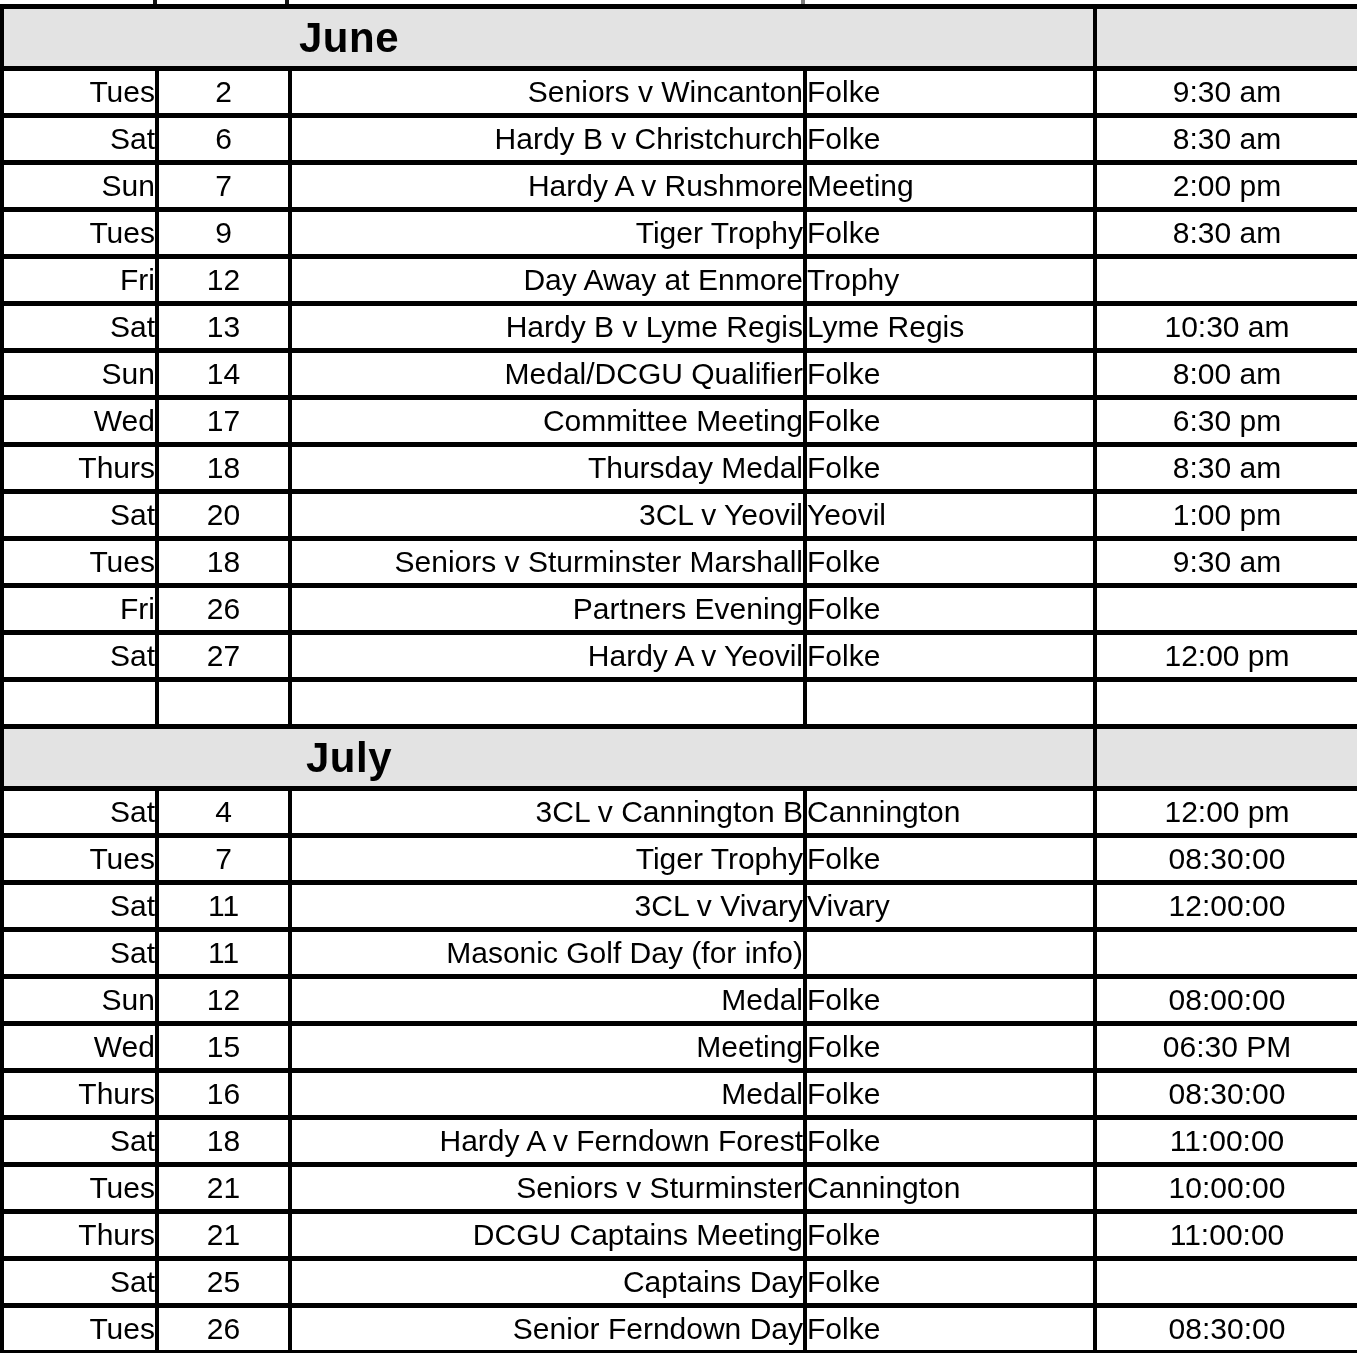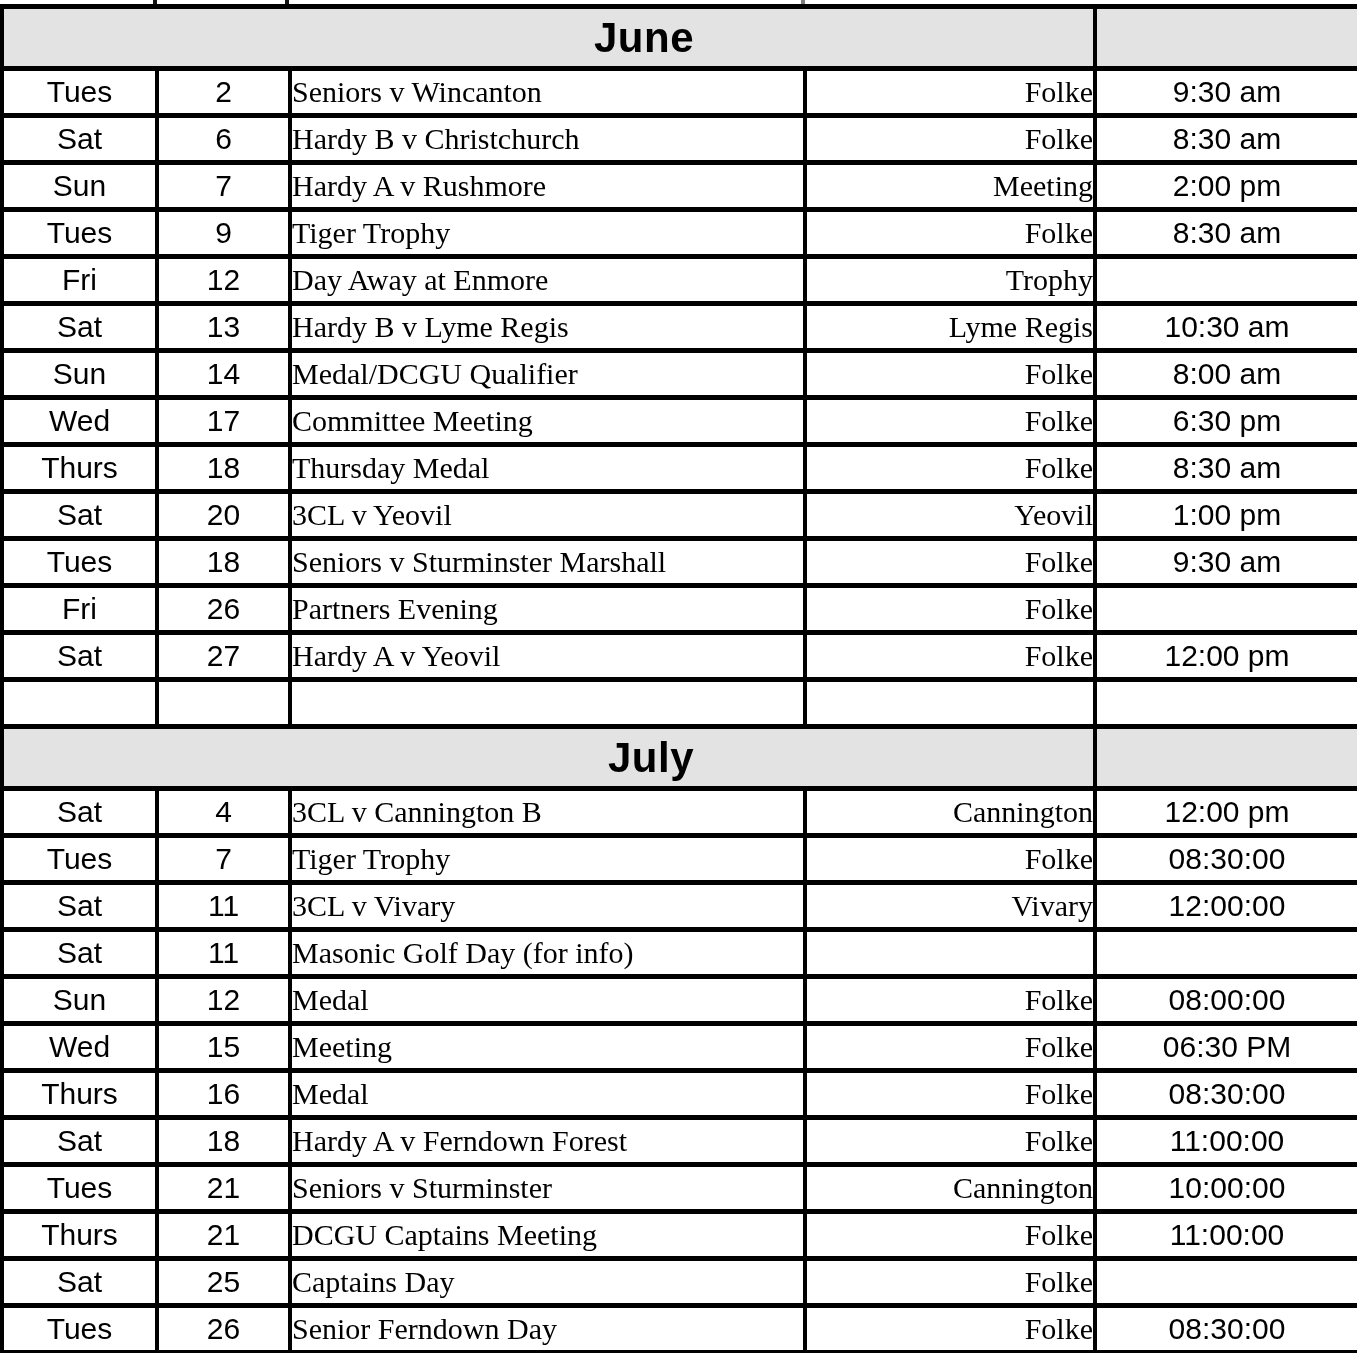--- a/index.html
+++ b/index.html
@@ -28,33 +28,33 @@
     border-bottom-width: 5px;
     background: #ffffff;
     height: 42px;
     padding: 0;
     vertical-align: middle;
     font-size: 30px;
     line-height: 1;
     white-space: nowrap;
     overflow: hidden;
   }
-  td.c-day   { text-align: center;  padding-left: 10px; }
+  td.c-day   { text-align: right;  padding-left: 10px; }
   td.c-date  { text-align: center; }
-  td.c-event { text-align: left;  padding-left: 9px; font-family: Liberation Serif, serif; }
-  td.c-loc   { text-align: right; font-family: Liberation Serif, serif; }
+  td.c-event { text-align: right;  padding-left: 9px; }
+  td.c-loc   { text-align: left; }
   td.c-time  { text-align: center; }
 
   tr.month-row td {
     background: #e3e3e3;
     height: 57px;
   }
   .month-title {
     width: 690px;              
-    text-align: right;
+    text-align: center;
     font-weight: bold;
     font-size: 42px;
     letter-spacing: 0.5px;
   }
 </style>
 </head>
 <body>
 
 <div class="sheet">
   <div class="top-strip">

